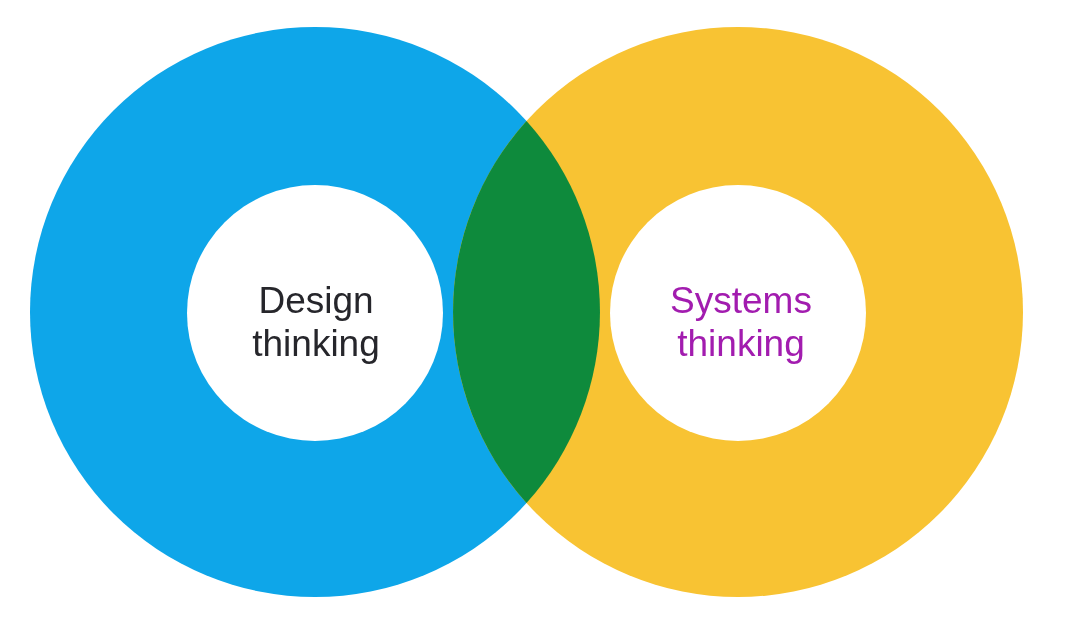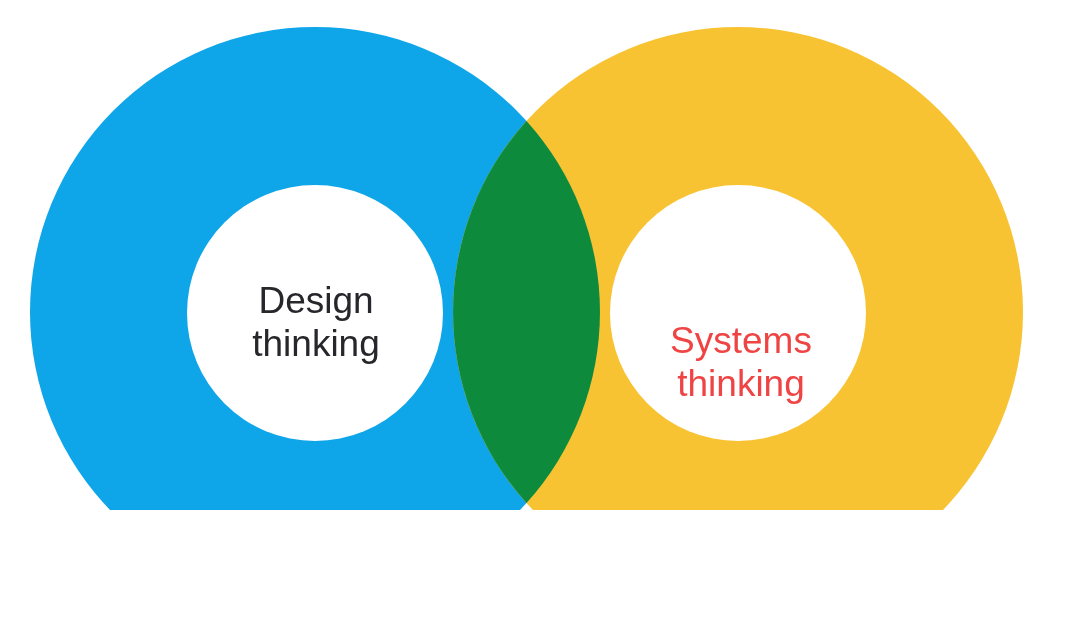--- a/index.html
+++ b/index.html
@@ -3,21 +3,21 @@
 <meta charset="utf-8">
 <style>
   html, body {
     margin: 0;
     padding: 0;
     background: #ffffff;
   }
   .canvas {
     position: relative;
     width: 1080px;
-    height: 510px;
+    height: 637px;
     background: #ffffff;
     overflow: hidden;
     font-family: "Liberation Sans", sans-serif;
   }
   .venn-svg {
     position: absolute;
     left: 0;
     top: 0;
     width: 1080px;
     height: 637px;
@@ -53,16 +53,16 @@
     <path d="M 526.5 121 A 285 285 0 0 1 526.5 503 A 285 285 0 0 1 526.5 121 Z" fill="#0e8a3c"></path>
 
     <circle cx="315" cy="313" r="128" fill="#ffffff"></circle>
     <circle cx="738" cy="313" r="128" fill="#ffffff"></circle>
   </svg>
 
   <div class="ring-label label-left" style="color: rgb(38, 38, 43);">Design
 thinking</div>
 
 
-  <div class="ring-label label-right" style="color: #ef4444; margin-top: 40px;">Systems
+  <div class="ring-label label-right" style="color: #a21caf;">Systems
 thinking</div>
 
 </div>
 
 </body></html>

